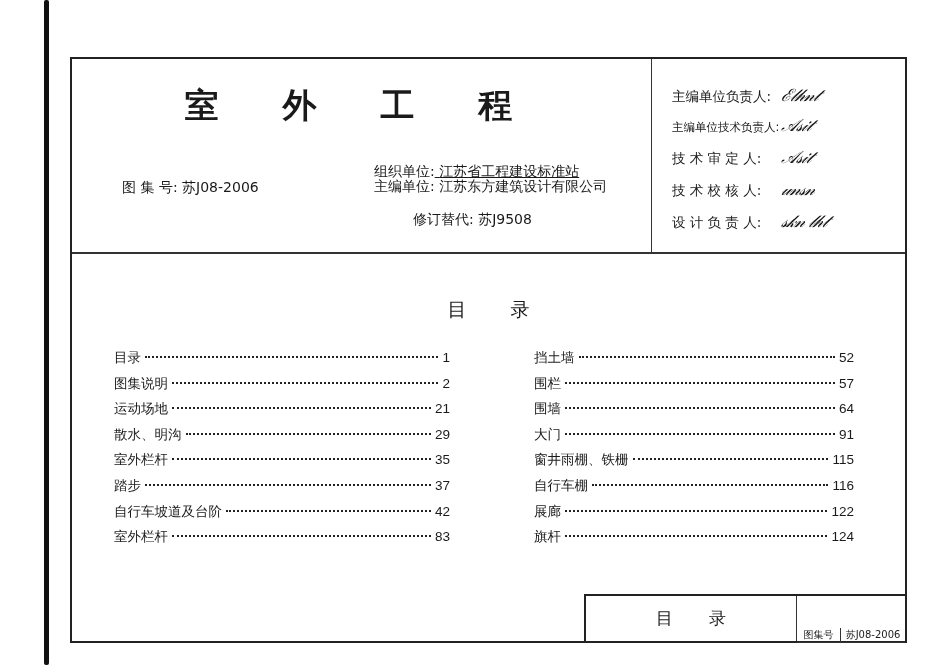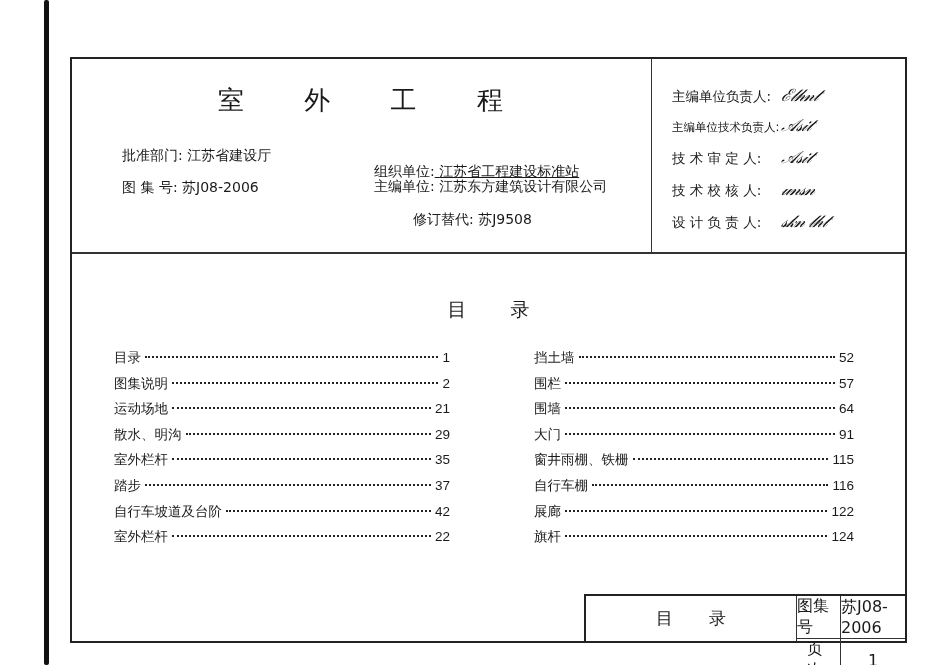--- a/index.html
+++ b/index.html
@@ -19,21 +19,21 @@
     position: absolute; left: 0; top: 0; width: 100%; height: 195px;
     border-bottom: 2px solid #333; box-sizing: border-box;
   }
   .header-left { position: absolute; left: 0; top: 0; width: 579px; height: 100%; }
   .header-right {
     position: absolute; left: 579px; top: 0; right: 0; height: 100%;
     border-left: 1.5px solid #333;
   }
   .doc-title {
     position: absolute; left: 0; width: 100%; top: 24px; text-align: center;
-    font-size: 26px; letter-spacing: 26px; font-weight: normal; padding-left: 12px;
+    font-size: 34px; letter-spacing: 26px; font-weight: bold;
   }
   .meta { position: absolute; font-size: 14px; white-space: nowrap; }
   .meta .k { display: inline-block; }
   .sig-row { position: absolute; left: 20px; font-size: 13.5px; white-space: nowrap; }
   .sig-row .role { display: inline-block; width: 106px; }
   .sig-row .sig {
     display: inline-block; font-family: "DejaVu Serif", serif; font-style: italic;
     font-size: 17px; color: #111; transform: skewX(-12deg); letter-spacing: -1px;
   }
   .toc-heading {
@@ -52,41 +52,37 @@
   .title-block {
     position: absolute; left: 512px; top: 535px; right: -2px; bottom: -2px;
     border: 2px solid #222; box-sizing: border-box; display: flex;
   }
   .tb-name {
     flex: 1; display: flex; align-items: center; justify-content: center;
     font-size: 17px; letter-spacing: 36px; padding-left: 36px; border-right: 1.5px solid #333;
   }
   .tb-grid { width: 108px; display: grid; grid-template-columns: 44px 64px; grid-template-rows: 1fr 1fr; }
   .tb-cell {
-    display: flex; align-items: center; justify-content: center; font-size: 16px;
-    border-right: 1.5px solid #333; border-bottom: 1.5px solid #333; box-sizing: border-box;
+    display: flex; align-items: center; justify-content: center; font-size: 10px;
+    border-right: 1.5px solid #333; border-bottom: 1.5px solid #333; box-sizing: border-box; margin-top: 32px;
   }
   .tb-cell:nth-child(2n) { border-right: none; }
   .tb-cell:nth-child(n+3) { border-bottom: none; }
   .spaced { letter-spacing: 10px; padding-left: 10px; }
 </style>
 </head>
 <body>
 
 <div class="binding"></div>
 
 <div class="frame">
   <div class="header">
     <div class="header-left">
       <div class="doc-title">室 外 工 程</div>
 
-      <div class="meta" style="left:50px; top:88px;">
-        <span class="k">批准部门:</span>
-        <span>江苏省建设厅</span>
-      </div>
       <div class="meta" style="left:50px; top:120px;">
         <span class="k">图 集 号:</span>
         <span>苏J08-2006</span>
       </div>
 
       <div class="meta" style="left:302px; top:88px;margin-top:31px;">
         <span class="k">主编单位:</span>
         <span>江苏东方建筑设计有限公司</span>
       </div>
       <div class="meta" style="left:302px; top:104px;text-decoration:underline;">
@@ -157,21 +153,21 @@
         <span class="pg">37</span>
       </div>
     <div class="toc-item">
         <span class="lbl">自行车坡道及台阶</span>
         <span class="dots"></span>
         <span class="pg">42</span>
       </div>
     <div class="toc-item">
         <span class="lbl">室外栏杆</span>
         <span class="dots"></span>
-        <span class="pg">22</span>
+        <span class="pg">83</span>
       </div>
   </div>
 
   <div class="toc-col" style="left:462px; width:320px;">
     <div class="toc-item">
         <span class="lbl">挡土墙</span>
         <span class="dots"></span>
         <span class="pg">52</span>
       </div>
     <div class="toc-item">

